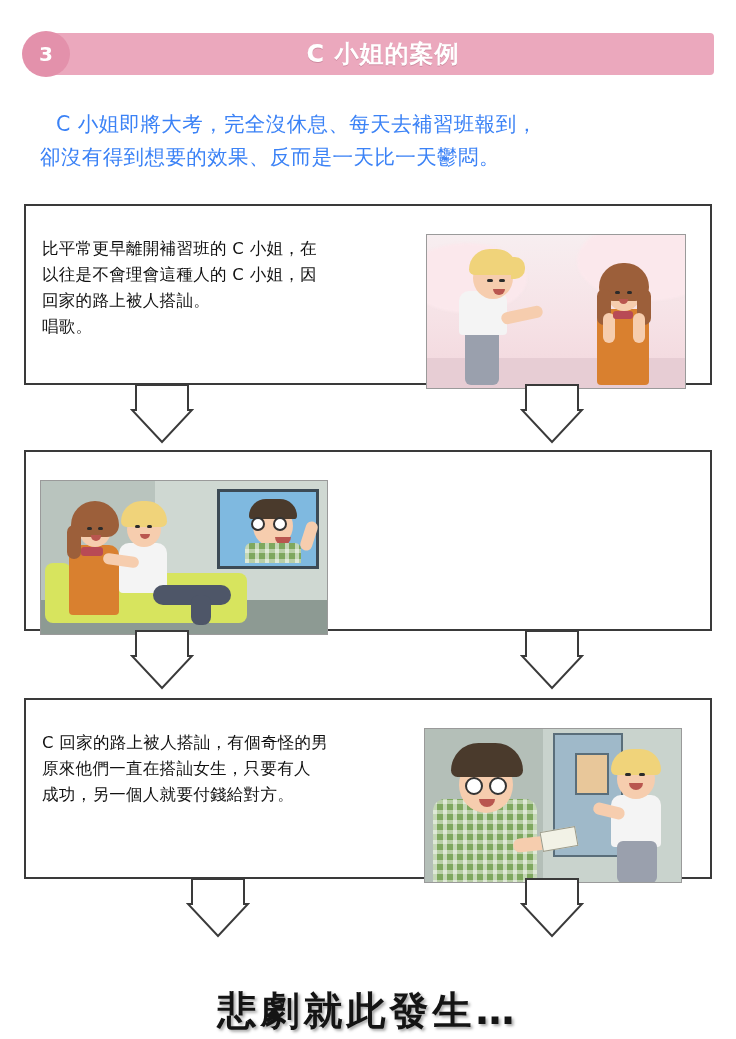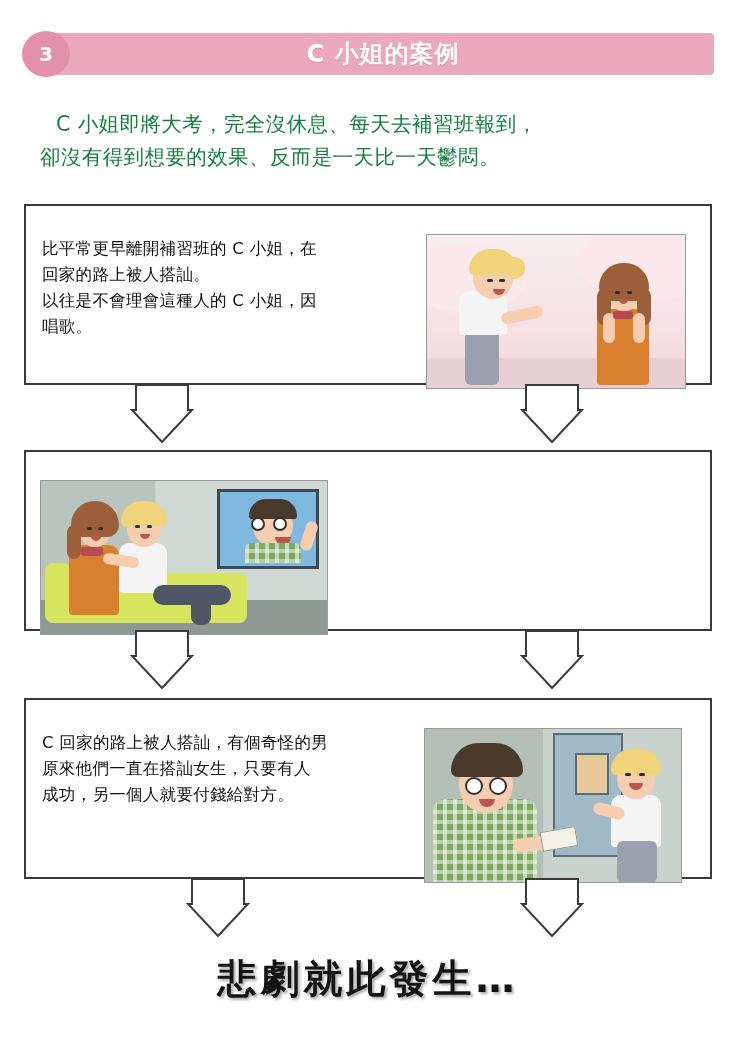--- a/index.html
+++ b/index.html
@@ -59,21 +59,21 @@
   }
 
   
   .intro {
     position: absolute;
     left: 40px;
     top: 108px;
     width: 660px;
     font-size: 20.5px;
     line-height: 33px;
-    color: #15803d;
+    color: #3b82f6;
     letter-spacing: 0.4px;
   }
   .intro .ln1 { margin-left: 16px; display: block; }
   .intro .ln2 { display: block; }
 
   
   .panel {
     position: absolute;
     left: 24px;
     width: 688px;
@@ -137,20 +137,21 @@
     width: 736px;
     text-align: center;
   }
   .footer-text {
     display: inline-block;
     font-size: 39px;
     font-weight: bold;
     color: #141414;
     letter-spacing: 4px;
     text-shadow: 2px 2px 3px rgba(150,150,150,0.85);
+    margin-top: 32px;
   }
 
   
   .sc { position: absolute; inset: 0; }
   .sh { position: absolute; }
 
   
   .s1-bg { inset: 0; background: linear-gradient(180deg,#f7eef0 0%,#f6e2e6 55%,#f2d6dc 100%); }
   .s1-cloud { border-radius: 50%; background: #fbe8ec; filter: blur(1px); }
   .s1-ground { left: 0; right: 0; bottom: 0; height: 30px; background: #e7cdd4; }
@@ -197,22 +198,22 @@
 
 <div class="intro">
   <span class="ln1">C 小姐即將大考，完全沒休息、每天去補習班報到，</span>
   <span class="ln2">卻沒有得到想要的效果、反而是一天比一天鬱悶。</span>
 </div>
 
 <div class="panel panel-1">
   <div class="panel-inner">
     <div class="panel-text">
       <div>比平常更早離開補習班的 C 小姐，在</div>
+      <div>以往是不會理會這種人的 C 小姐，因</div>
       <div>回家的路上被人搭訕。</div>
-      <div>以往是不會理會這種人的 C 小姐，因</div>
       <div>唱歌。</div>
     </div>
     <div class="art">
       <div class="sc">
         <div class="sh s1-bg"></div>
         <div class="sh s1-cloud" style="left:-20px;top:8px;width:120px;height:70px;"></div>
         <div class="sh s1-cloud" style="left:150px;top:-14px;width:140px;height:80px;"></div>
         <div class="sh s1-ground"></div>
 
         <div class="sh pants-gray" style="left:38px;top:92px;width:34px;height:58px;border-radius:6px;"></div>

